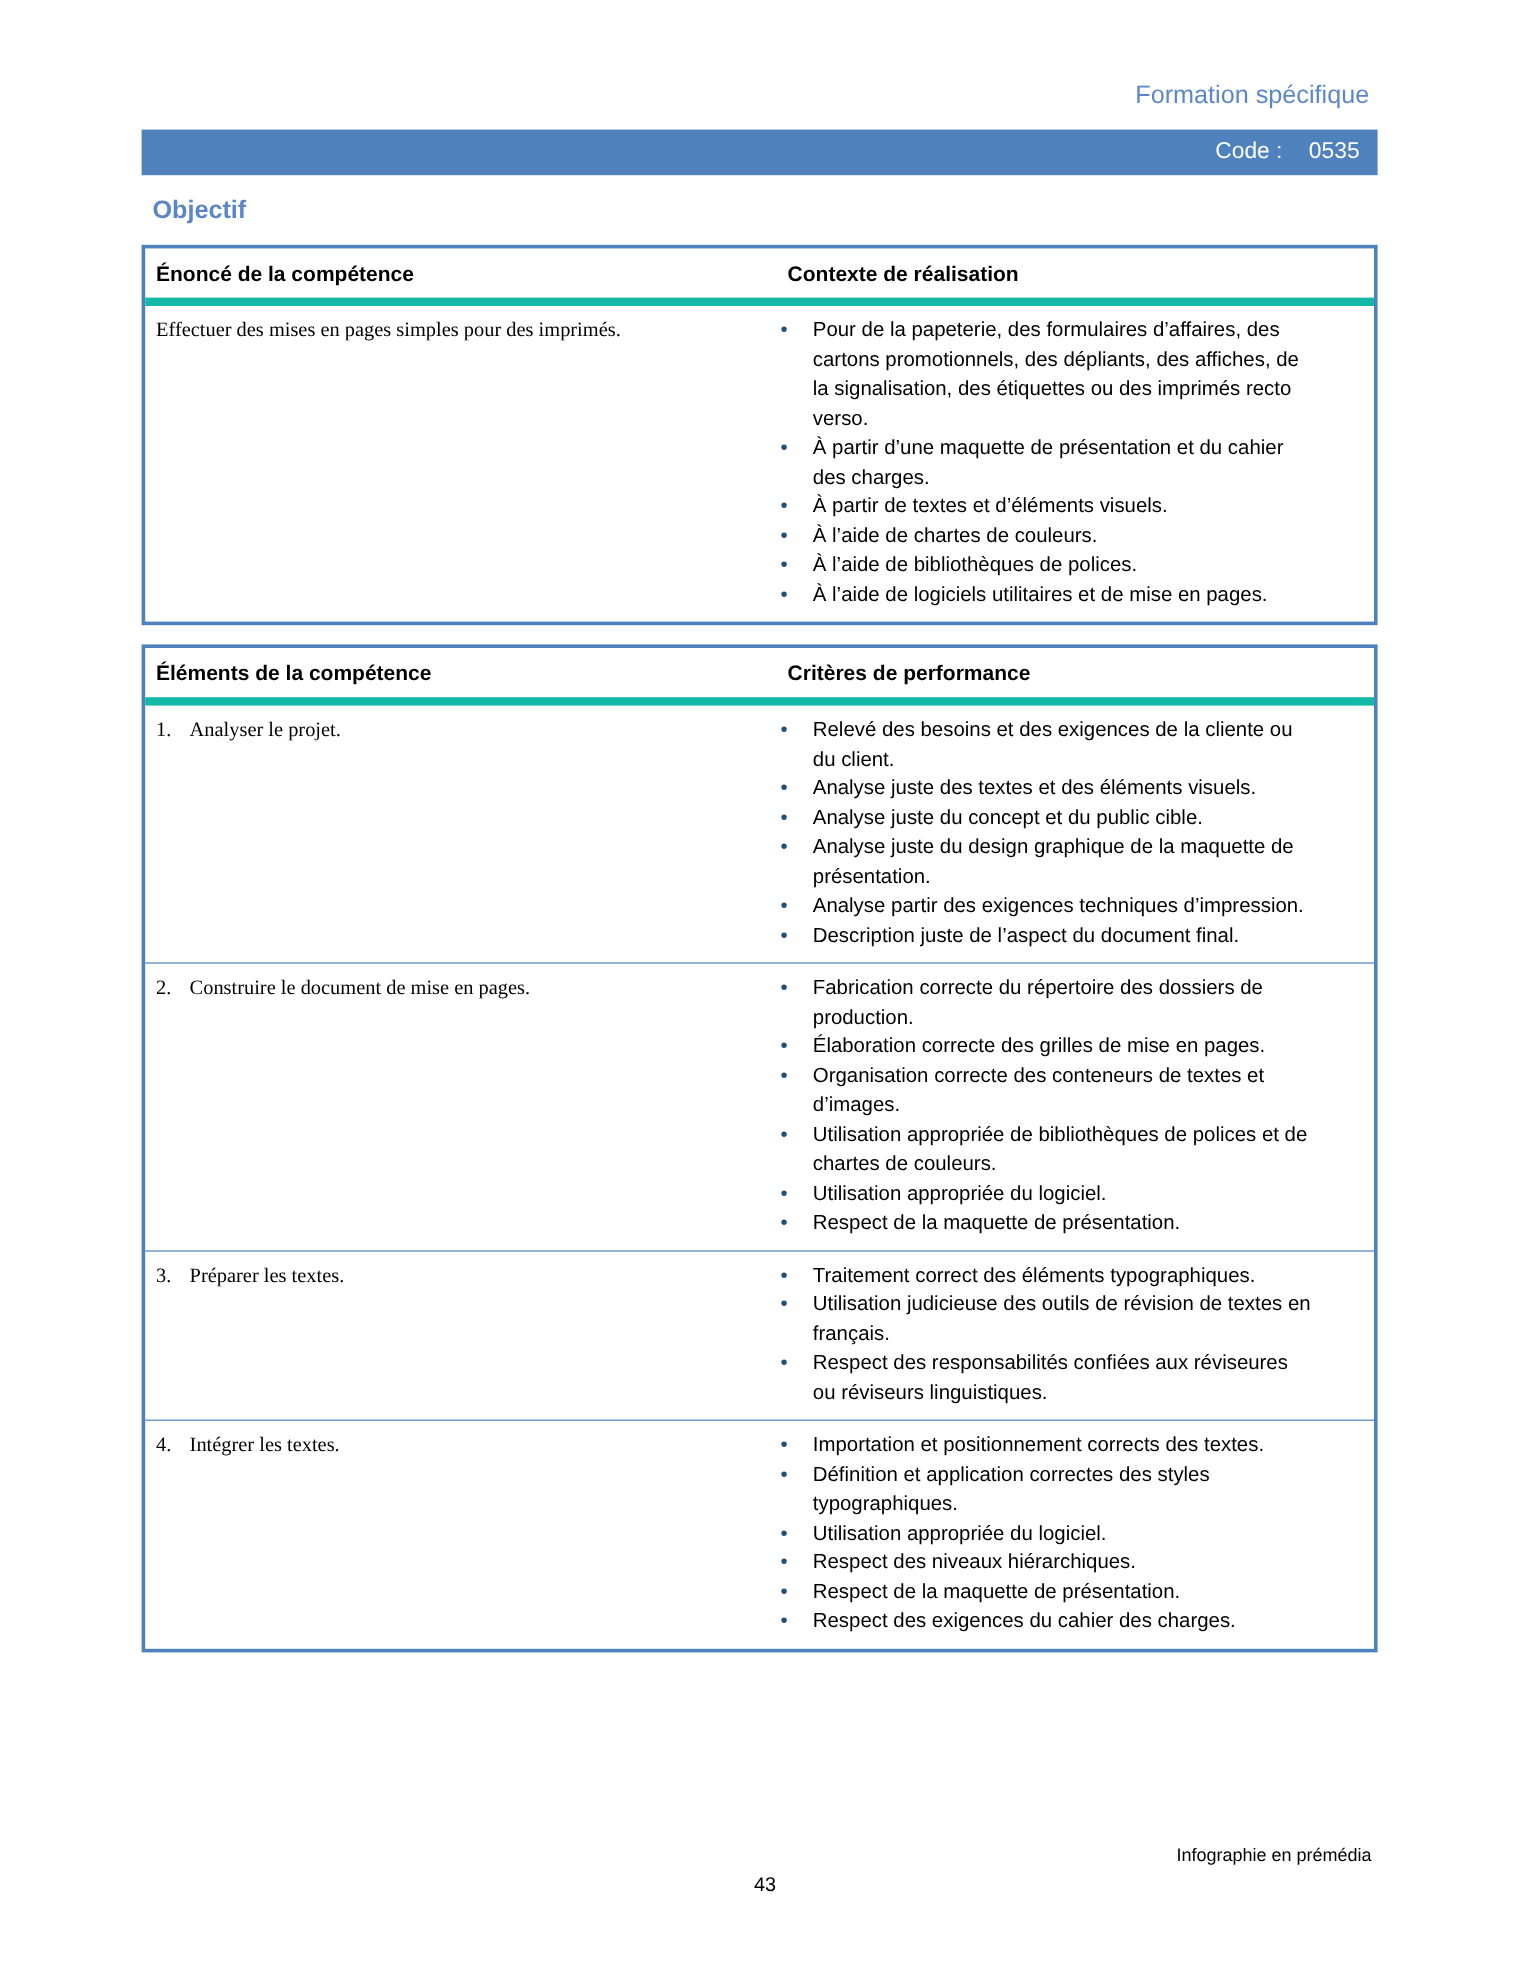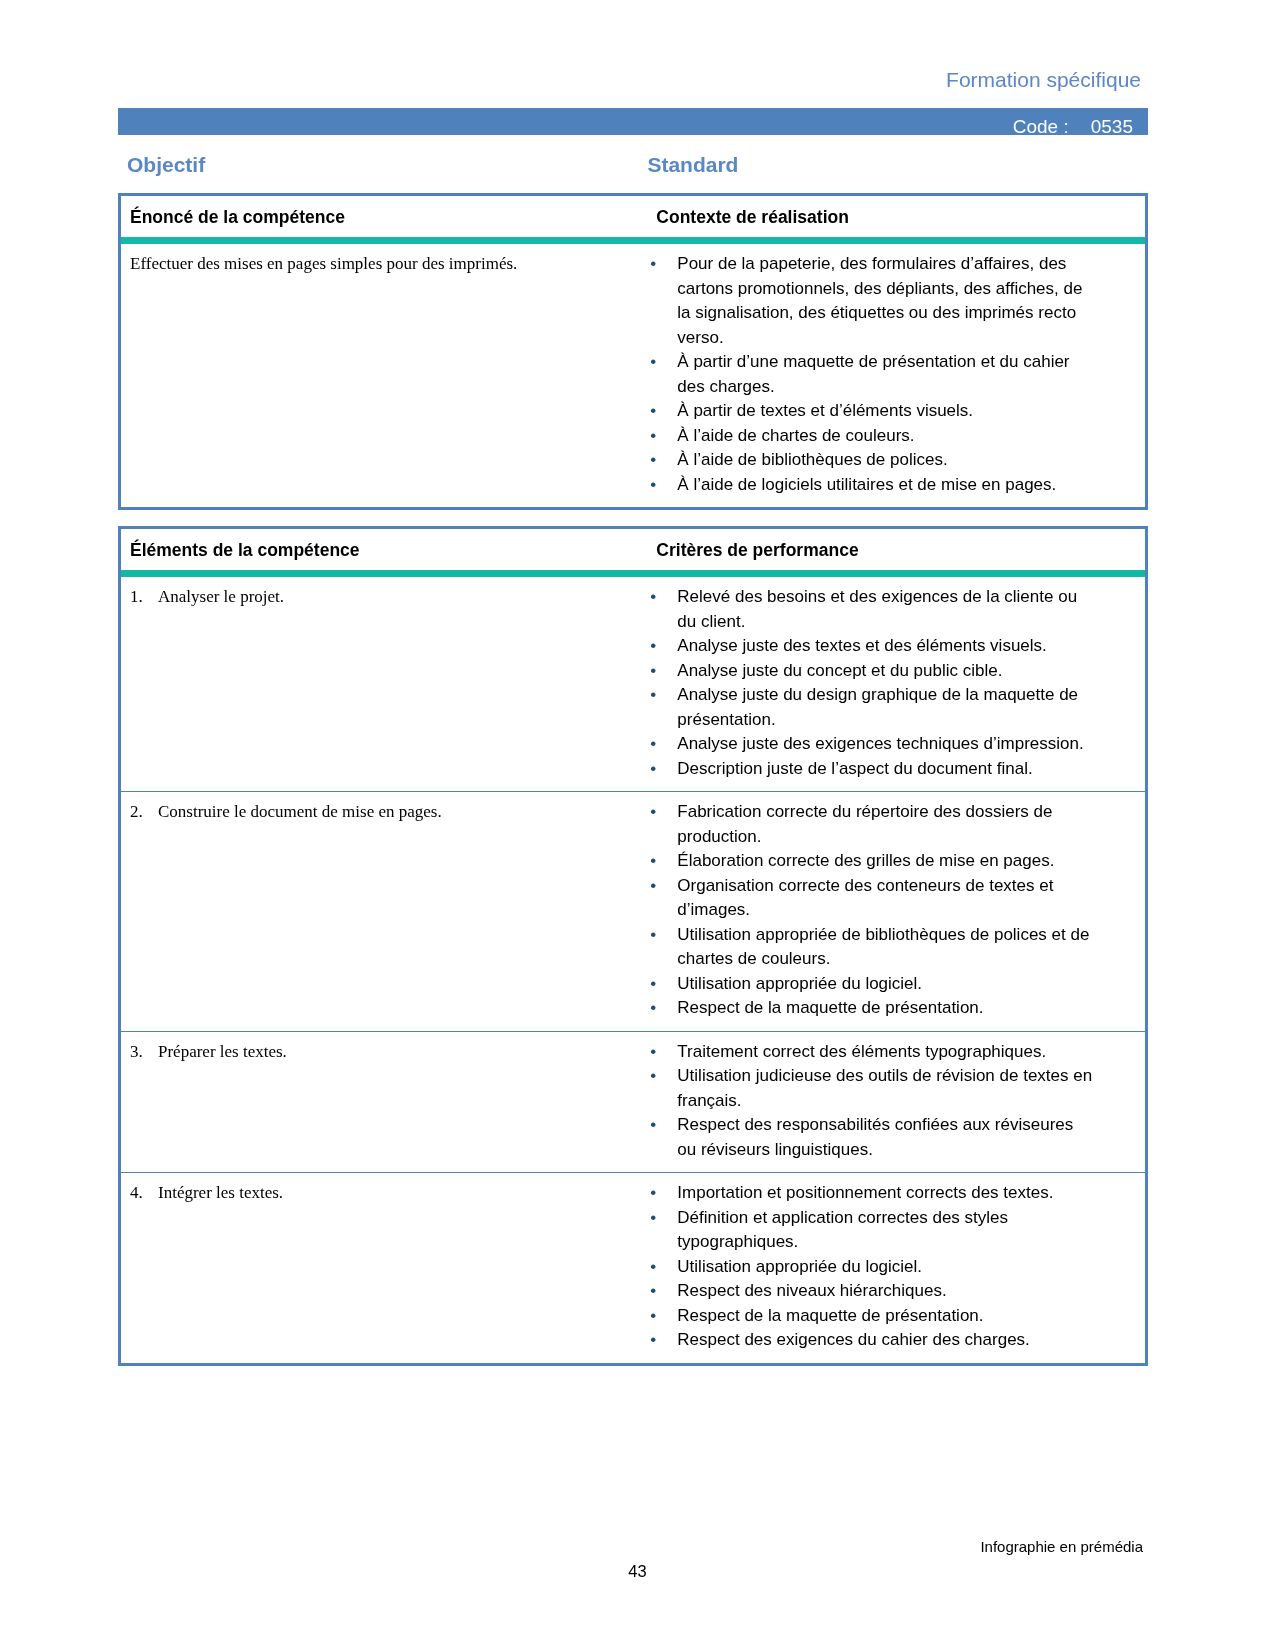--- a/index.html
+++ b/index.html
@@ -19,21 +19,21 @@
   
   .section-label {
     padding: 68px 134px 0 0;
     text-align: right;
     font-size: 21px;
     color: #5b87c7;
   }
   
   .code-bar {
     margin: 16px 127px 0 118px;
-    height: 27px;
+    height: 38px;
     background: #4f81bd;
     color: #ffffff;
     font-size: 19px;
     line-height: 38px;
     text-align: right;
     padding-right: 0;
     box-sizing: border-box;
   }
   .code-bar .code-label { padding-right: 22px; }
   .code-bar .code-value { padding-right: 15px; }
@@ -128,23 +128,20 @@
   <div class="section-label">Formation spécifique</div>
 
   <div class="code-bar">
     <span class="code-label">Code :</span><span class="code-value">0535</span>
   </div>
 
   <div class="col-titles">
     <div class="ct1">
       <span class="col-title">Objectif</span>
     </div>
-    <div class="ct2">
-      <span class="col-title">Standard</span>
-    </div>
   </div>
 
   <div class="doc-table">
     <div class="t-head">
       <div class="hcell hc1">Énoncé de la compétence</div>
       <div class="hcell hc2">Contexte de réalisation</div>
     </div>
     <div class="t-row">
       <div class="cell-left">Effectuer des mises en pages simples pour des imprimés.</div>
       <div class="cell-right">
@@ -204,21 +201,21 @@
             <div class="bullet">
             <span class="dot"></span>
             <span class="btxt">Analyse juste du concept et du public cible.</span>
           </div>
             <div class="bullet">
             <span class="dot"></span>
             <span class="btxt">Analyse juste du design graphique de la maquette de présentation.</span>
           </div>
             <div class="bullet">
             <span class="dot"></span>
-            <span class="btxt">Analyse juste des exigences techniques d’impression.</span>
+            <span class="btxt">Analyse partir des exigences techniques d’impression.</span>
           </div>
             <div class="bullet">
             <span class="dot"></span>
             <span class="btxt">Description juste de l’aspect du document final.</span>
           </div>
           </div>
       </div>
     </div>
 
     <div class="t-row">

